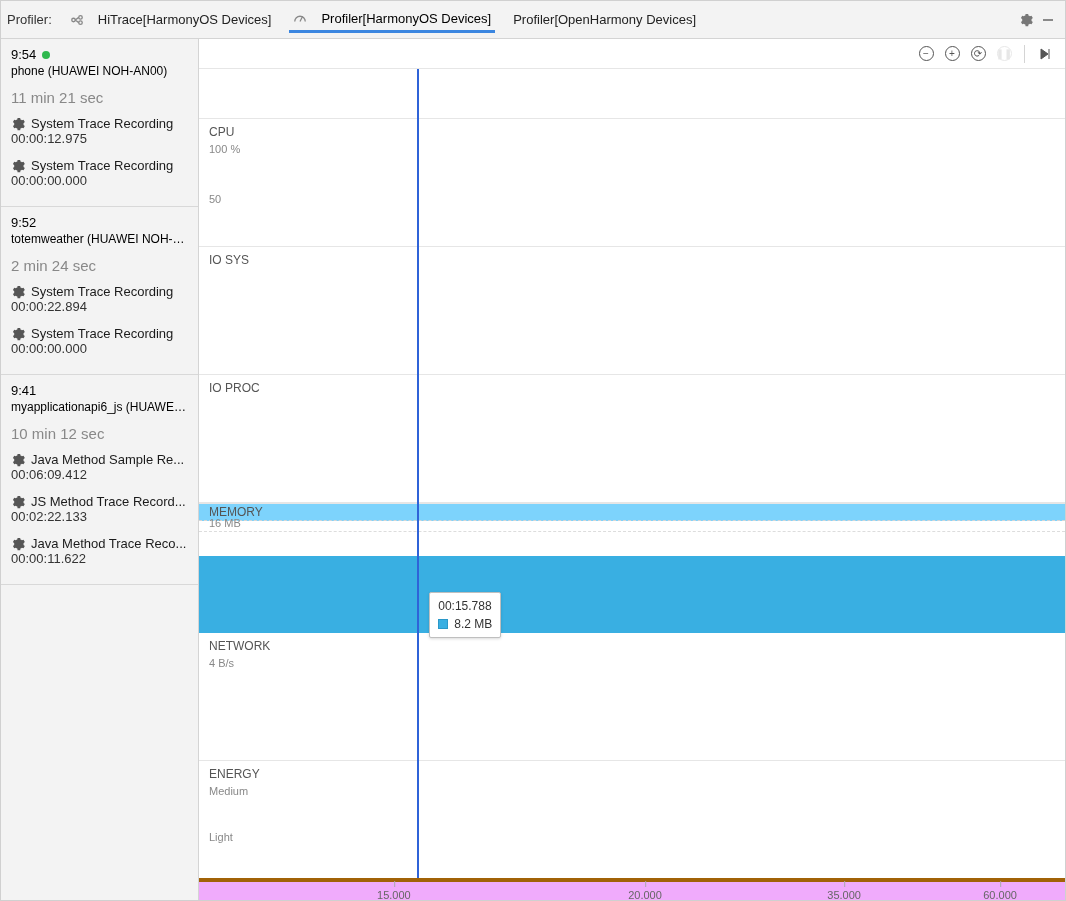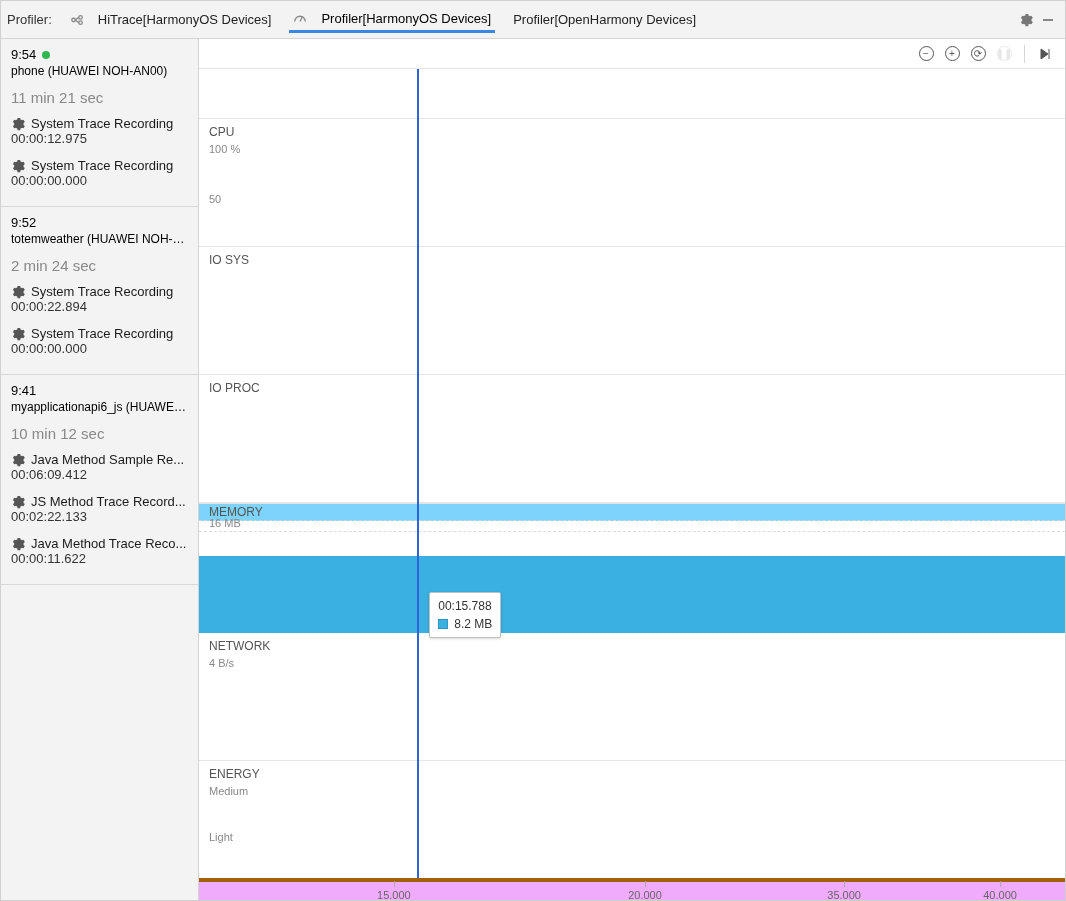--- a/index.html
+++ b/index.html
@@ -263,18 +263,18 @@
           <div class="tick" style="left:22.5%">
             <span>15.000</span>
           </div>
           <div class="tick" style="left:51.5%">
             <span>20.000</span>
           </div>
           <div class="tick" style="left:74.5%">
             <span>35.000</span>
           </div>
           <div class="tick" style="left:92.5%">
-            <span>40.000</span>
+            <span>60.000</span>
           </div>
         </div>
     </div>
   </div>
 </div>
 
 </body></html>

